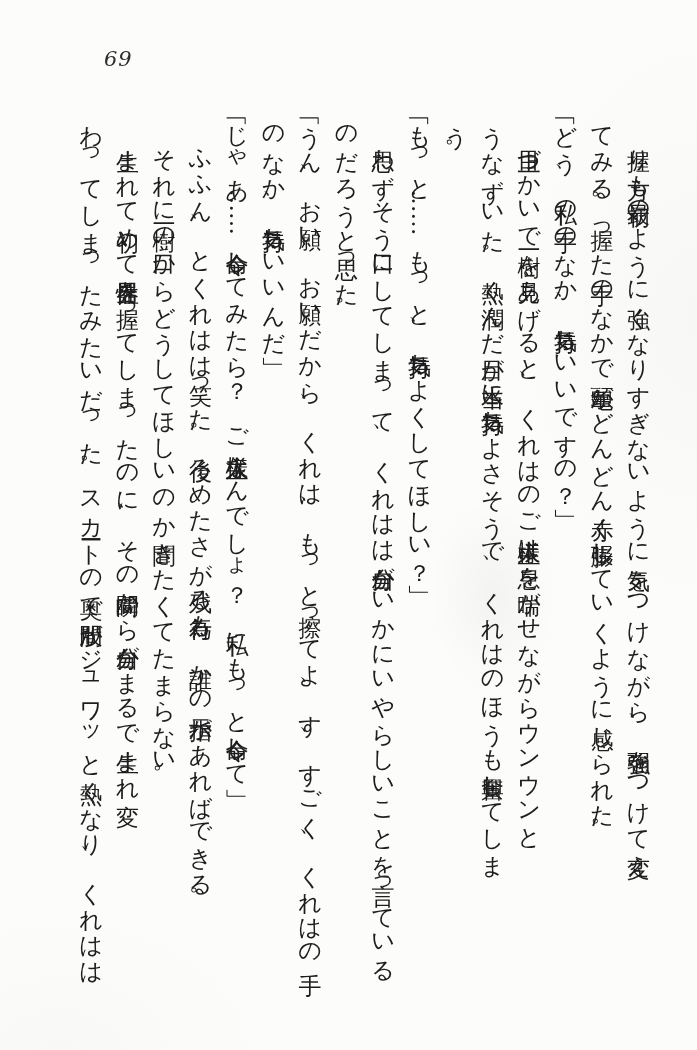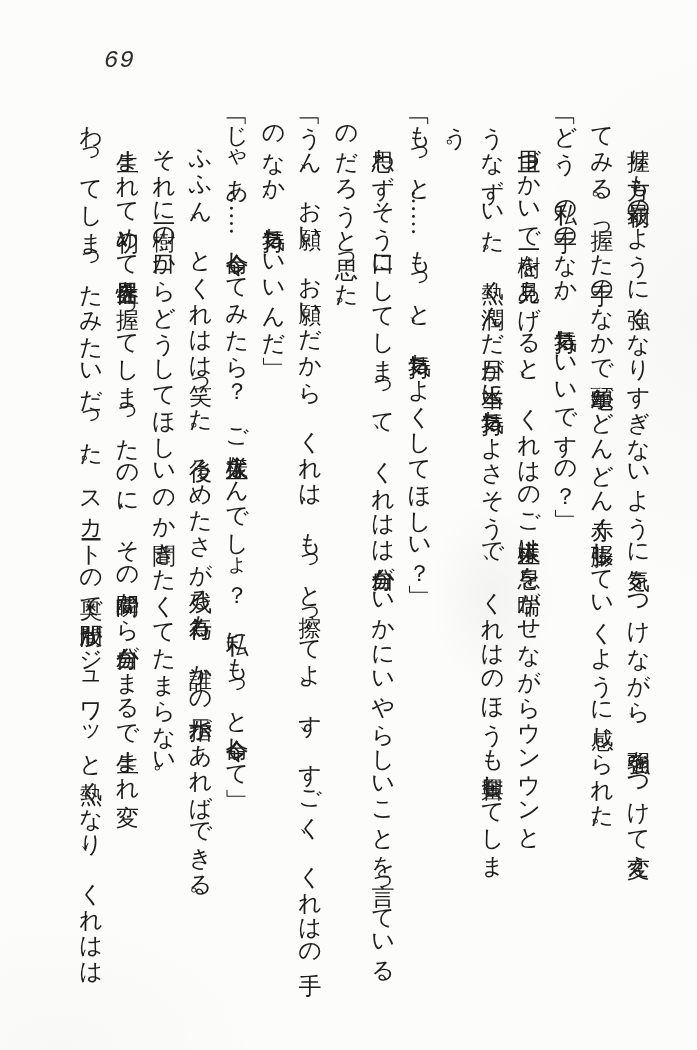--- a/index.html
+++ b/index.html
@@ -17,24 +17,23 @@
       radial-gradient(ellipse 260px 420px at 697px 320px, rgba(0,0,0,0.02), transparent 70%),
       radial-gradient(ellipse 300px 200px at 60px 1050px, rgba(0,0,0,0.015), transparent 70%),
       #fcfcfb;
     font-family: "DejaVu Serif", "Liberation Serif", serif;
   }
   .page-number {
     position: absolute;
     top: 47px;
     left: 104px;
     font-style: italic;
-    font-size: 24px;
+    font-size: 21px;
     letter-spacing: 1px;
     color: #2e2e2e;
-    font-family: Liberation Mono, monospace;
   }
   .text-block {
     position: absolute;
     top: 110px;
     right: 40px;
     height: 920px;
     writing-mode: vertical-rl;
     text-orientation: mixed;
     font-size: 23px;
     line-height: 36.5px;

